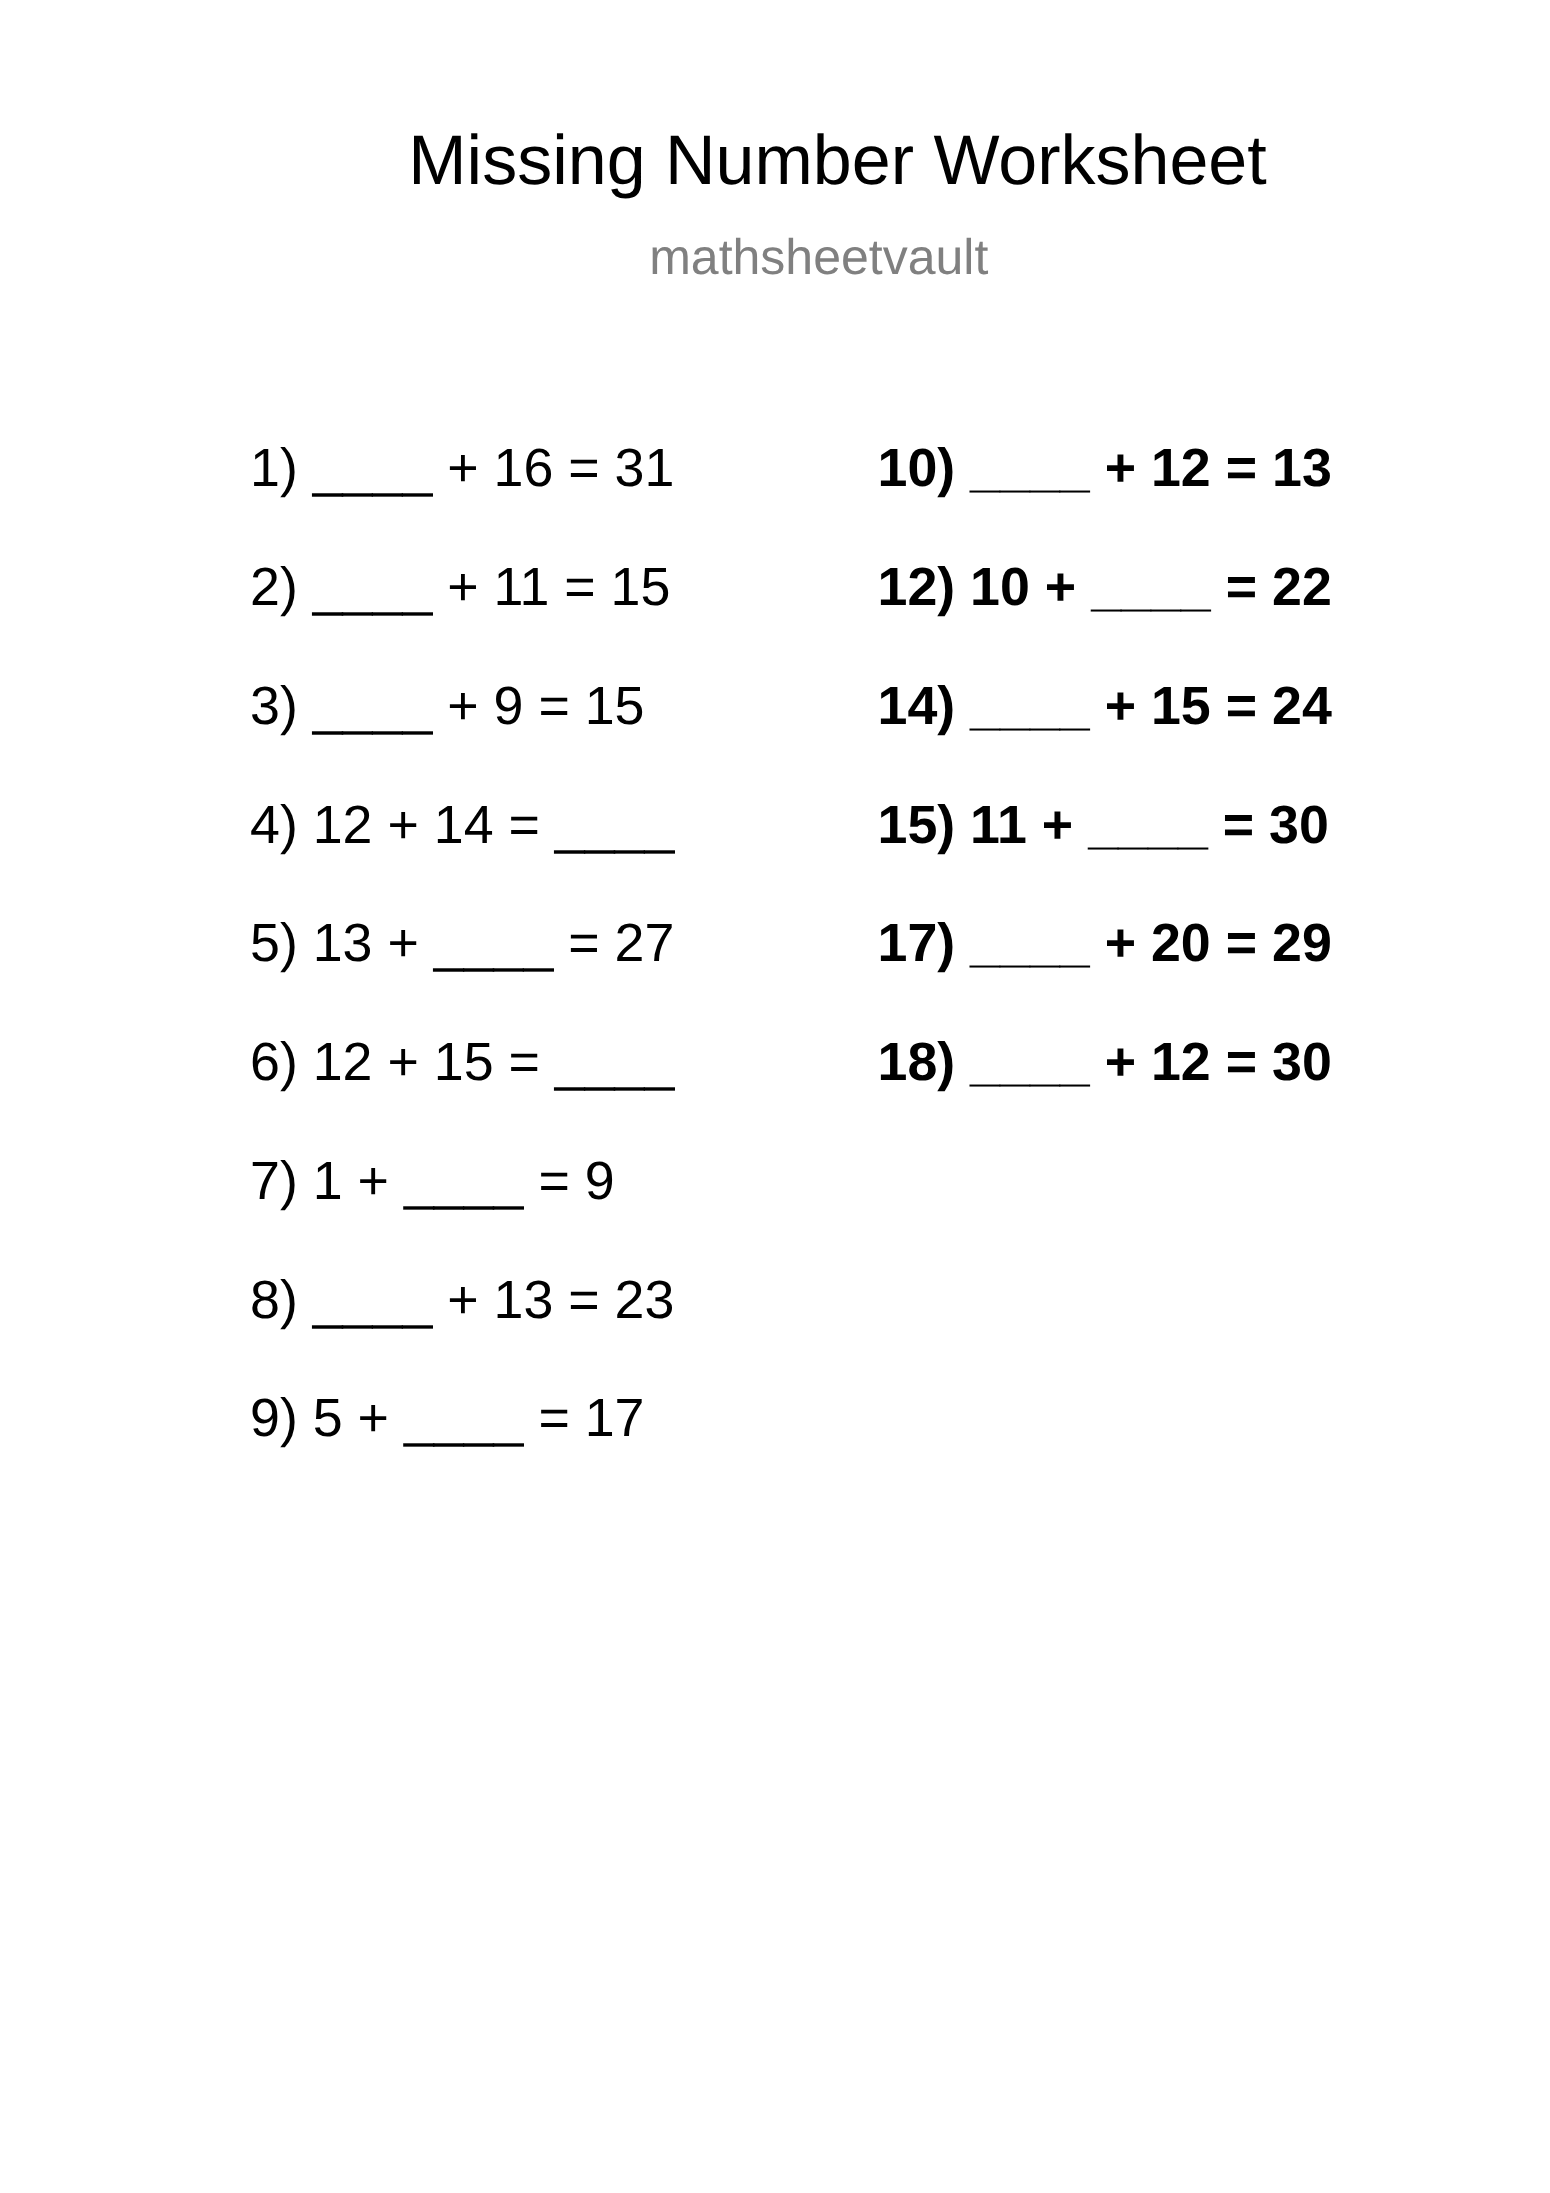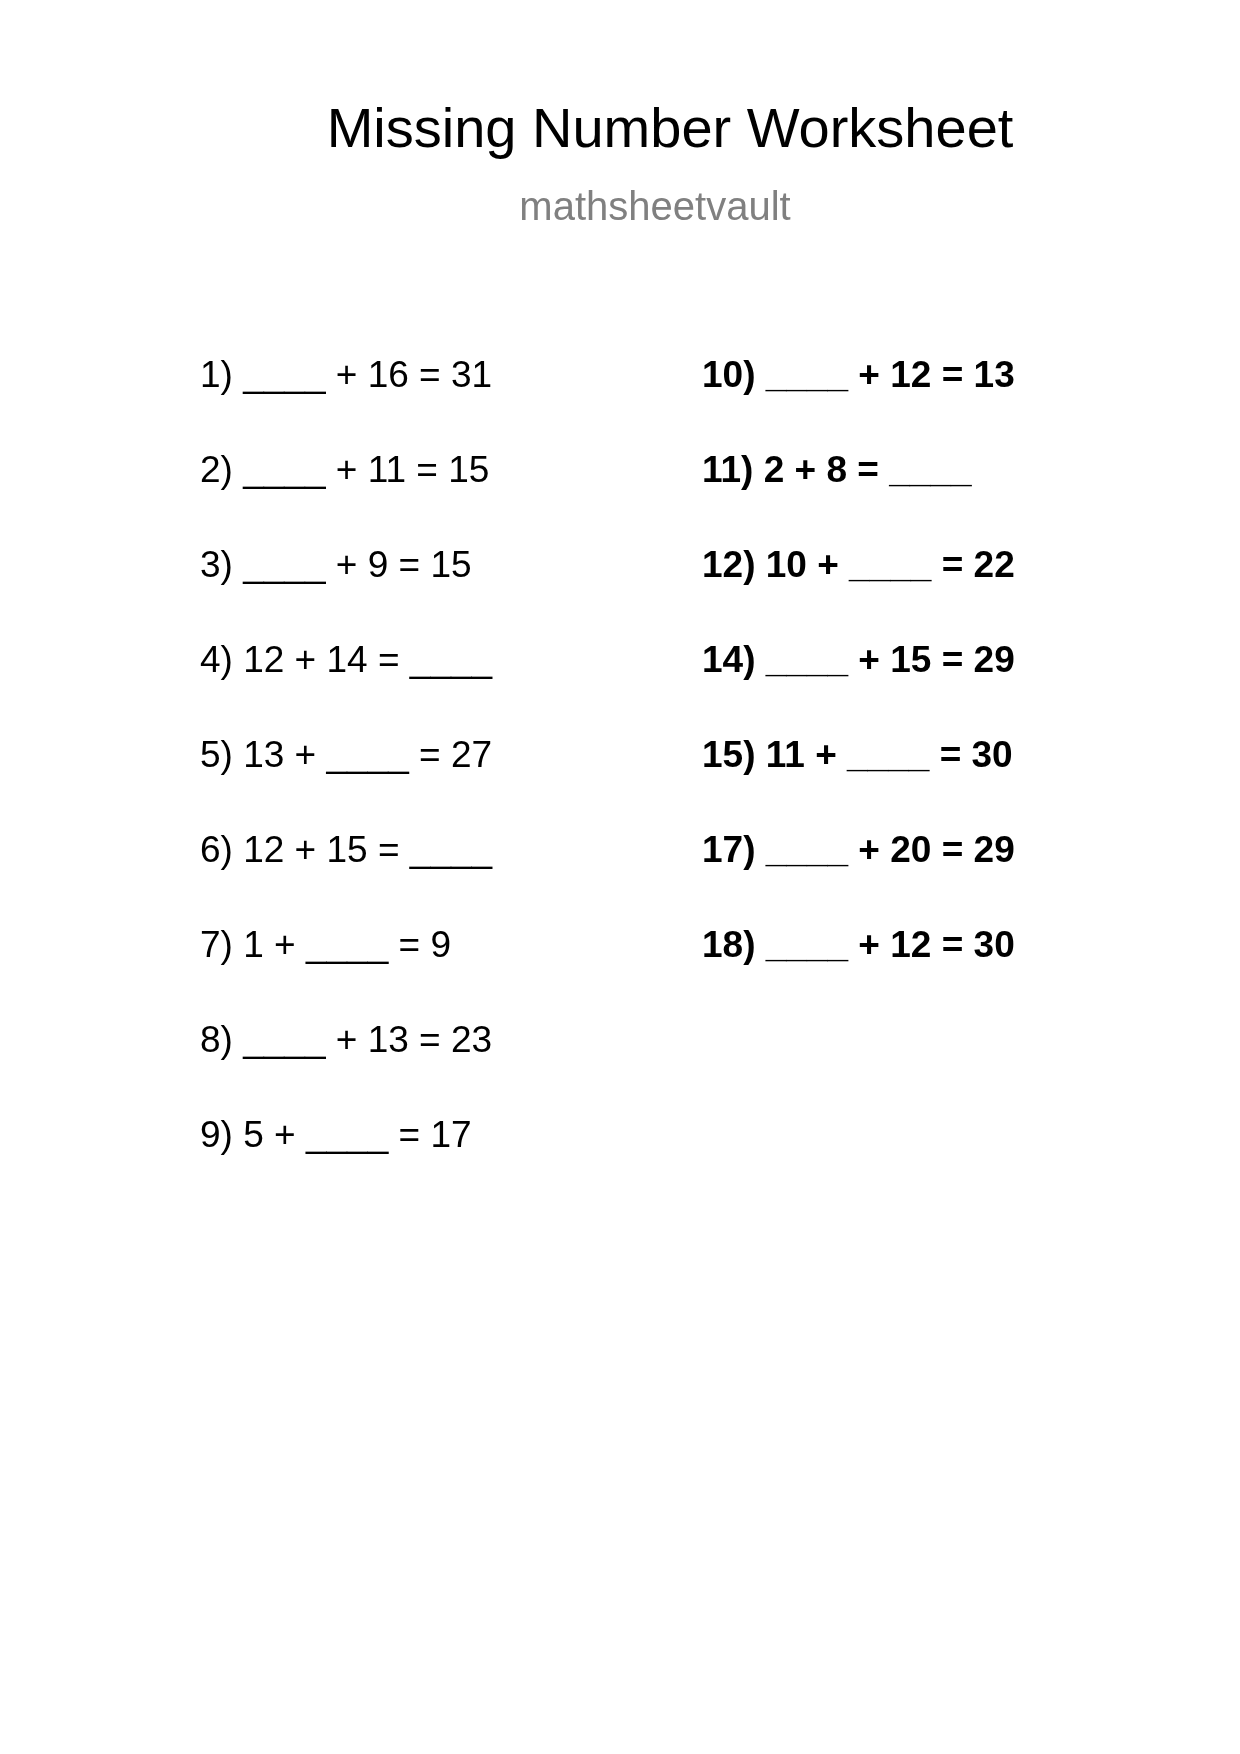--- a/index.html
+++ b/index.html
@@ -39,21 +39,21 @@
       white-space: nowrap;
     }
     .column {
       position: absolute;
       top: 348px;
     }
     .col-left { left: 200px; }
     .col-right { left: 702px; font-weight: bold; }
     .problem {
       height: 95px;
-      font-size: 37px;
+      font-size: 43px;
       line-height: 54px;
       white-space: nowrap;
     }
   </style>
 </head>
 <body>
 
 <h1 class="title">Missing Number Worksheet</h1>
 <div class="subtitle">mathsheetvault</div>
 
@@ -64,19 +64,18 @@
   <div class="problem">4) 12 + 14 = ____</div>
   <div class="problem">5) 13 + ____ = 27</div>
   <div class="problem">6) 12 + 15 = ____</div>
   <div class="problem">7) 1 + ____ = 9</div>
   <div class="problem">8) ____ + 13 = 23</div>
   <div class="problem">9) 5 + ____ = 17</div>
 </div>
 
 <div class="column col-right">
   <div class="problem">10) ____ + 12 = 13</div>
-  <div class="problem">11) 2 + 8 = ____</div>
   <div class="problem">12) 10 + ____ = 22</div>
-  <div class="problem">14) ____ + 15 = 29</div>
+  <div class="problem">14) ____ + 15 = 24</div>
   <div class="problem">15) 11 + ____ = 30</div>
   <div class="problem">17) ____ + 20 = 29</div>
   <div class="problem">18) ____ + 12 = 30</div>
 </div>
 
 </body></html>

